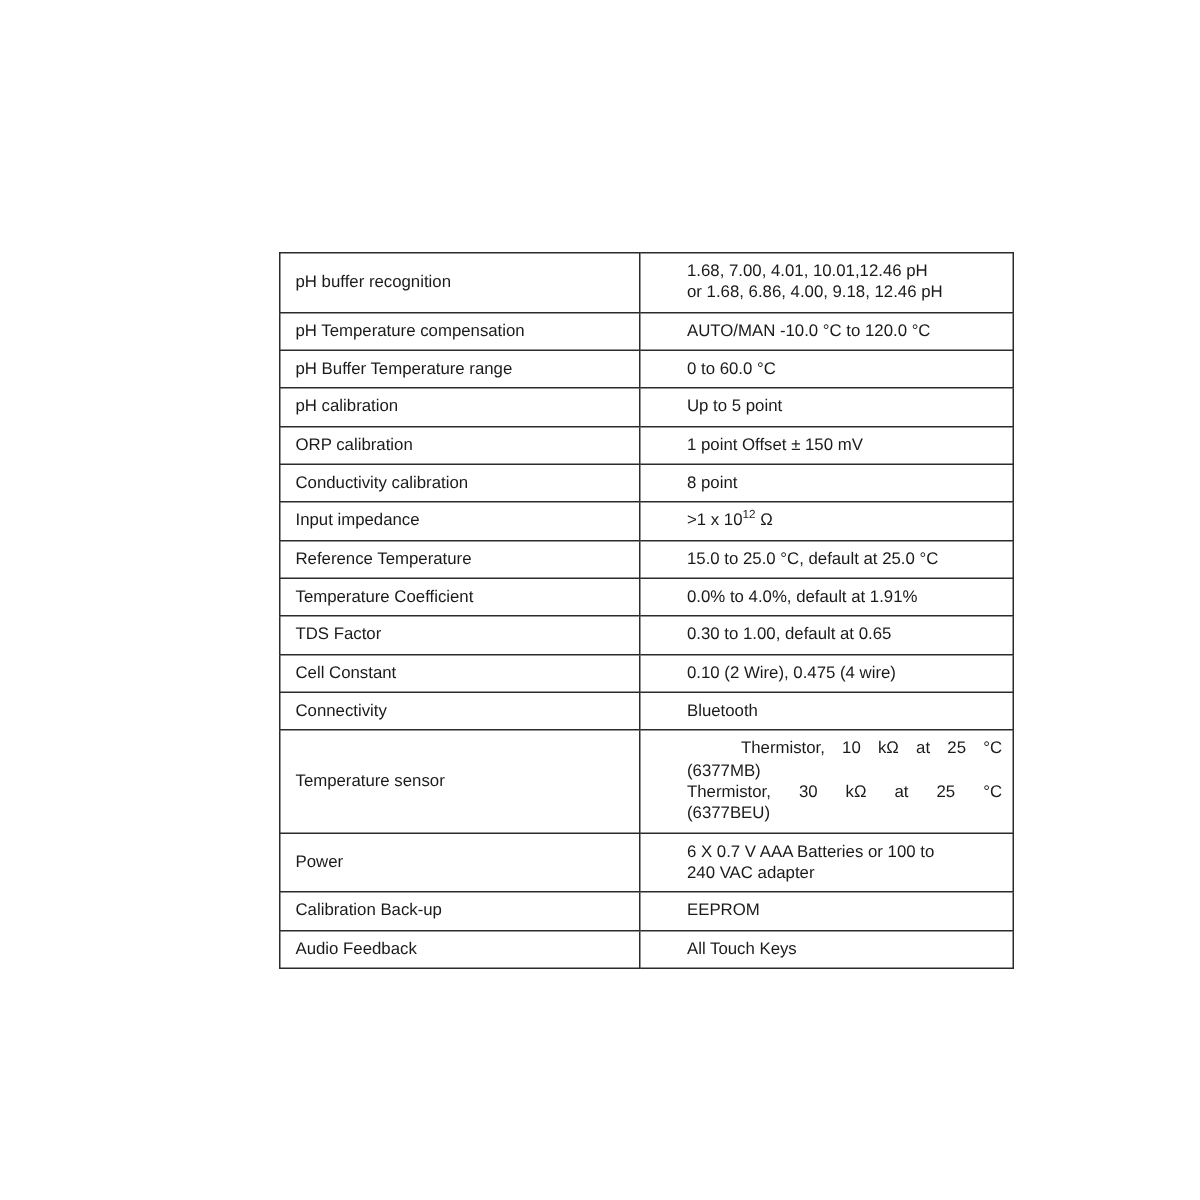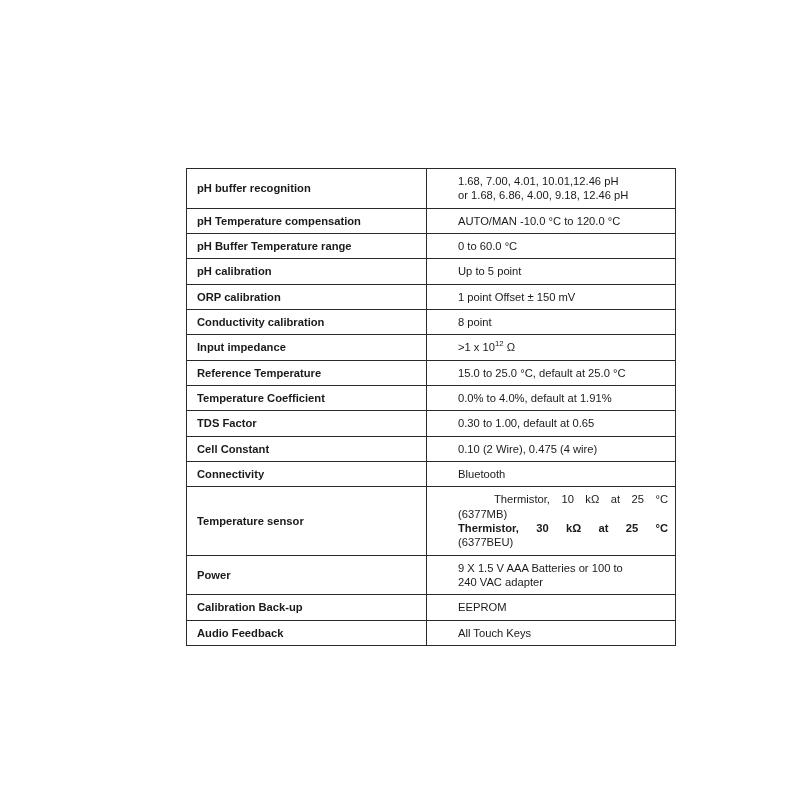--- a/index.html
+++ b/index.html
@@ -31,21 +31,21 @@
   table.spec-table td {
     border: 1px solid #2b2b2b;
     padding: 5px 7px;
     vertical-align: middle;
     font-size: 11.2px;
     line-height: 1.28;
     color: #1a1a1a;
   }
   table.spec-table td.label {
     width: 222px;
-    font-weight: bold;
+    font-weight: normal;
     padding-left: 10px;
     margin-top: 40px;
   }
   table.spec-table td.value {
     width: 210px;
     font-weight: normal;
     text-align: justify;
     text-justify: inter-word;
     padding-left: 31px;
   }
@@ -137,28 +137,28 @@
             <td class="label">Connectivity</td>
             <td class="value">
               <span class="line">Bluetooth</span>
             </td>
           </tr>
           <tr>
             <td class="label">Temperature sensor</td>
             <td class="value">
               <span class="line" style="text-align: justify; text-align-last: justify; margin-left: 36px;">Thermistor, 10 kΩ at 25 °C</span>
               <span class="line">(6377MB)</span>
-              <span class="line" style="text-align: justify; text-align-last: justify; font-weight: bold;">Thermistor, 30 kΩ at 25 °C</span>
+              <span class="line" style="text-align: justify; text-align-last: justify;">Thermistor, 30 kΩ at 25 °C</span>
               <span class="line">(6377BEU)</span>
             </td>
           </tr>
           <tr>
             <td class="label">Power</td>
             <td class="value">
-              <span class="line">9 X 1.5 V AAA Batteries or 100 to</span>
+              <span class="line">6 X 0.7 V AAA Batteries or 100 to</span>
               <span class="line">240 VAC adapter</span>
             </td>
           </tr>
           <tr>
             <td class="label">Calibration Back-up</td>
             <td class="value">
               <span class="line">EEPROM</span>
             </td>
           </tr>
           <tr>

